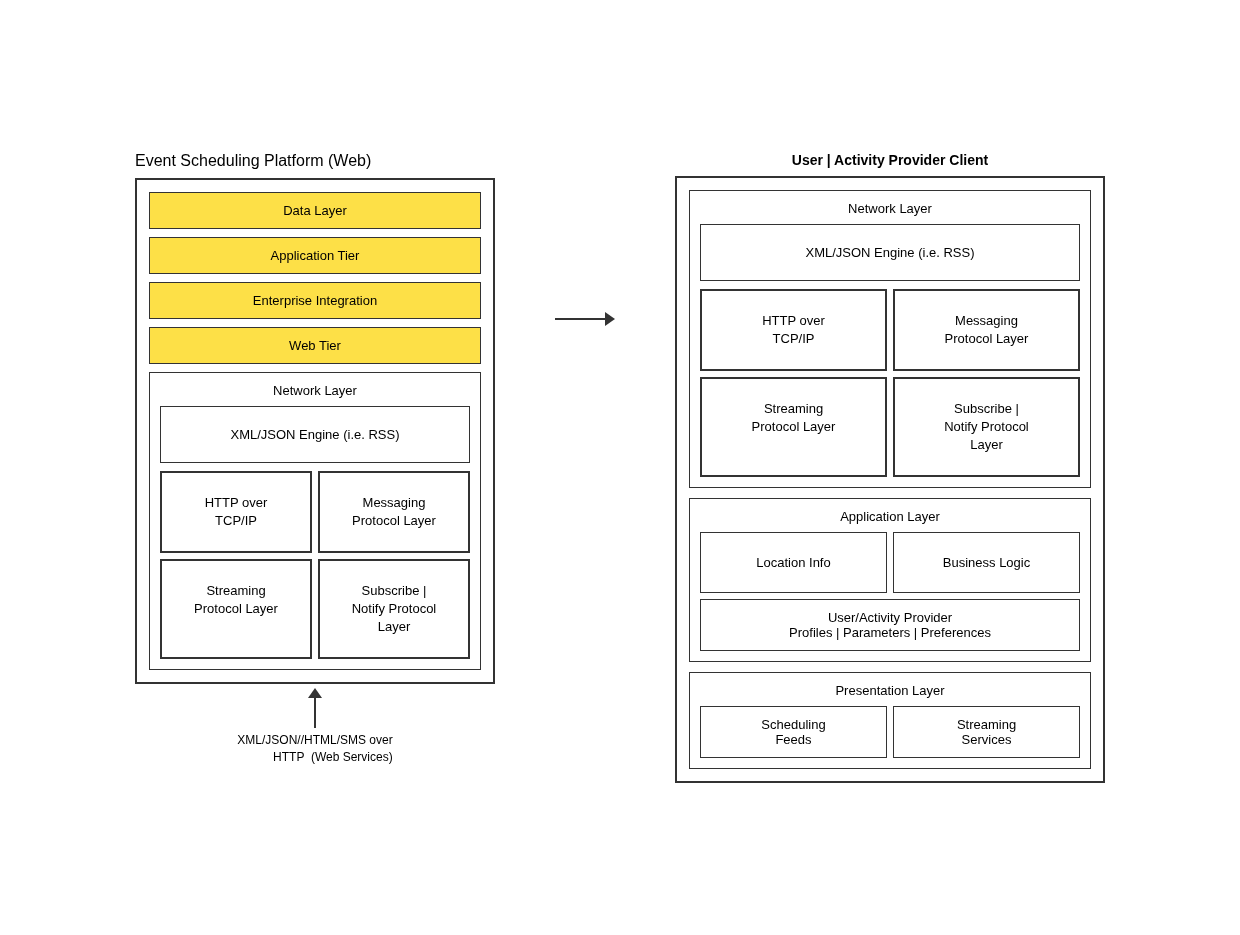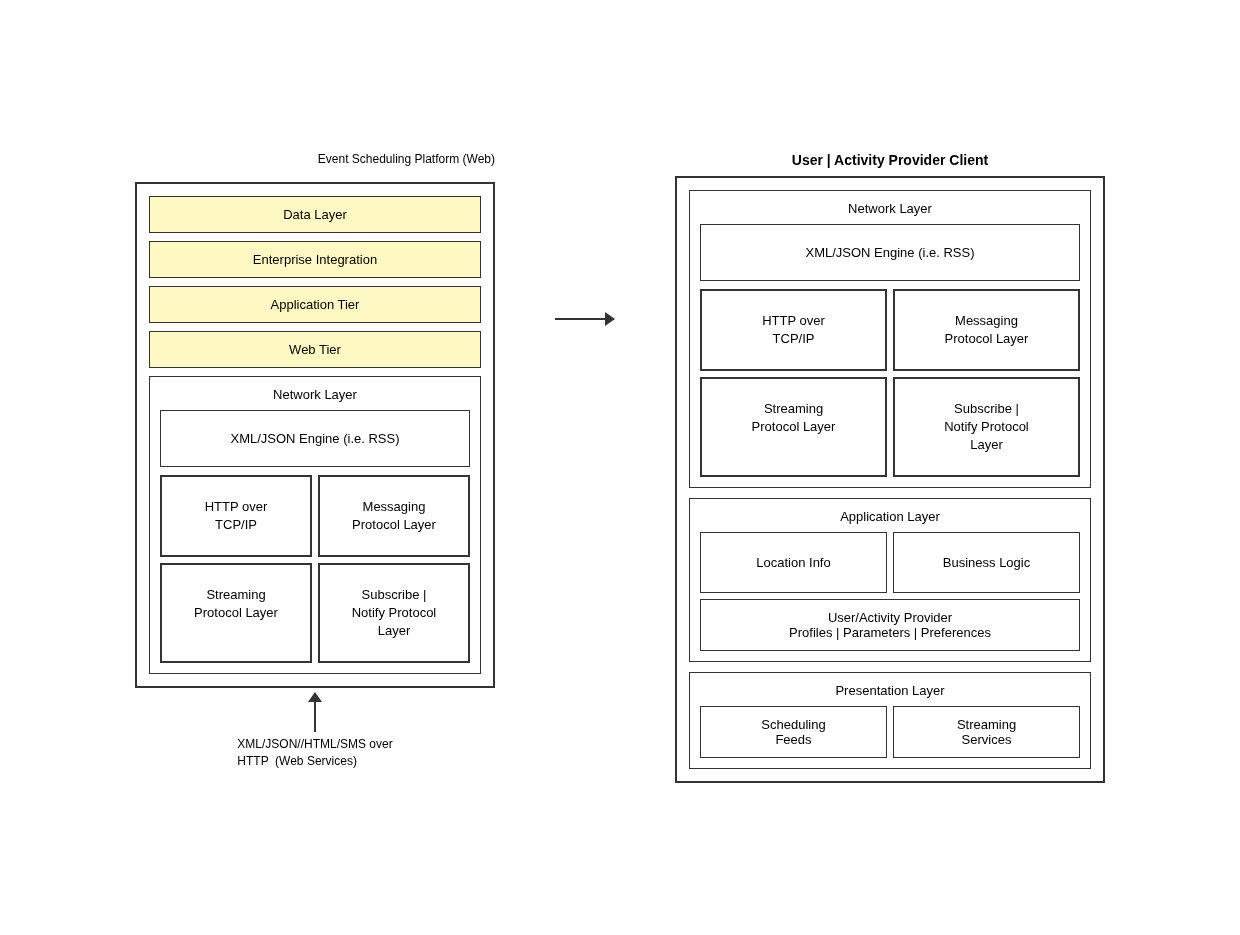--- a/index.html
+++ b/index.html
@@ -22,38 +22,38 @@
     }
 
     
     .left-panel {
       display: flex;
       flex-direction: column;
       gap: 0;
       position: relative;
     }
     .left-title {
-      font-size: 12px;
+      font-size: 16px;
       font-weight: normal;
-      margin-bottom: 16px;
-      text-align: right;
+      margin-bottom: 8px;
+      text-align: left;
     }
     .left-outer-box {
       border: 2px solid #333;
       padding: 12px;
       display: flex;
       flex-direction: column;
       gap: 8px;
       width: 360px;
     }
     .layer-box {
       border: 1px solid #333;
       padding: 10px 12px;
       text-align: center;
-      background: #fef9c3;
+      background: #fde047;
       font-size: 13px;
     }
     .network-layer-box {
       border: 1px solid #333;
       padding: 10px;
       background: #fff;
     }
     .network-layer-title {
       text-align: center;
       margin-bottom: 8px;
@@ -149,21 +149,21 @@
       background: #333;
     }
     .arrow-up-head {
       width: 0;
       height: 0;
       border-left: 7px solid transparent;
       border-right: 7px solid transparent;
       border-bottom: 10px solid #333;
     }
     .bottom-label {
-      text-align: left;
+      text-align: right;
       font-size: 12px;
       margin-top: 4px;
       line-height: 1.4;
     }
 
     
     .app-layer-inner-grid {
       display: grid;
       grid-template-columns: 1fr 1fr;
       gap: 6px;
@@ -201,24 +201,24 @@
 <div class="diagram-container">
 
   <div class="left-panel">
     <div class="left-title">Event Scheduling Platform (Web)</div>
     <div class="left-outer-box">
 
       <div class="layer-box">
         <span>Data Layer</span>
       </div>
       <div class="layer-box">
+        <span>Application Tier</span>
+      </div>
+      <div class="layer-box">
         <span>Enterprise Integration</span>
-      </div>
-      <div class="layer-box">
-        <span>Application Tier</span>
       </div>
       <div class="layer-box">
         <span>Web Tier</span>
       </div>
 
       <div class="network-layer-box">
         <div class="network-layer-title">Network Layer</div>
         <div class="xml-json-box">
           <span>XML/JSON Engine (i.e. RSS)</span>
         </div>

